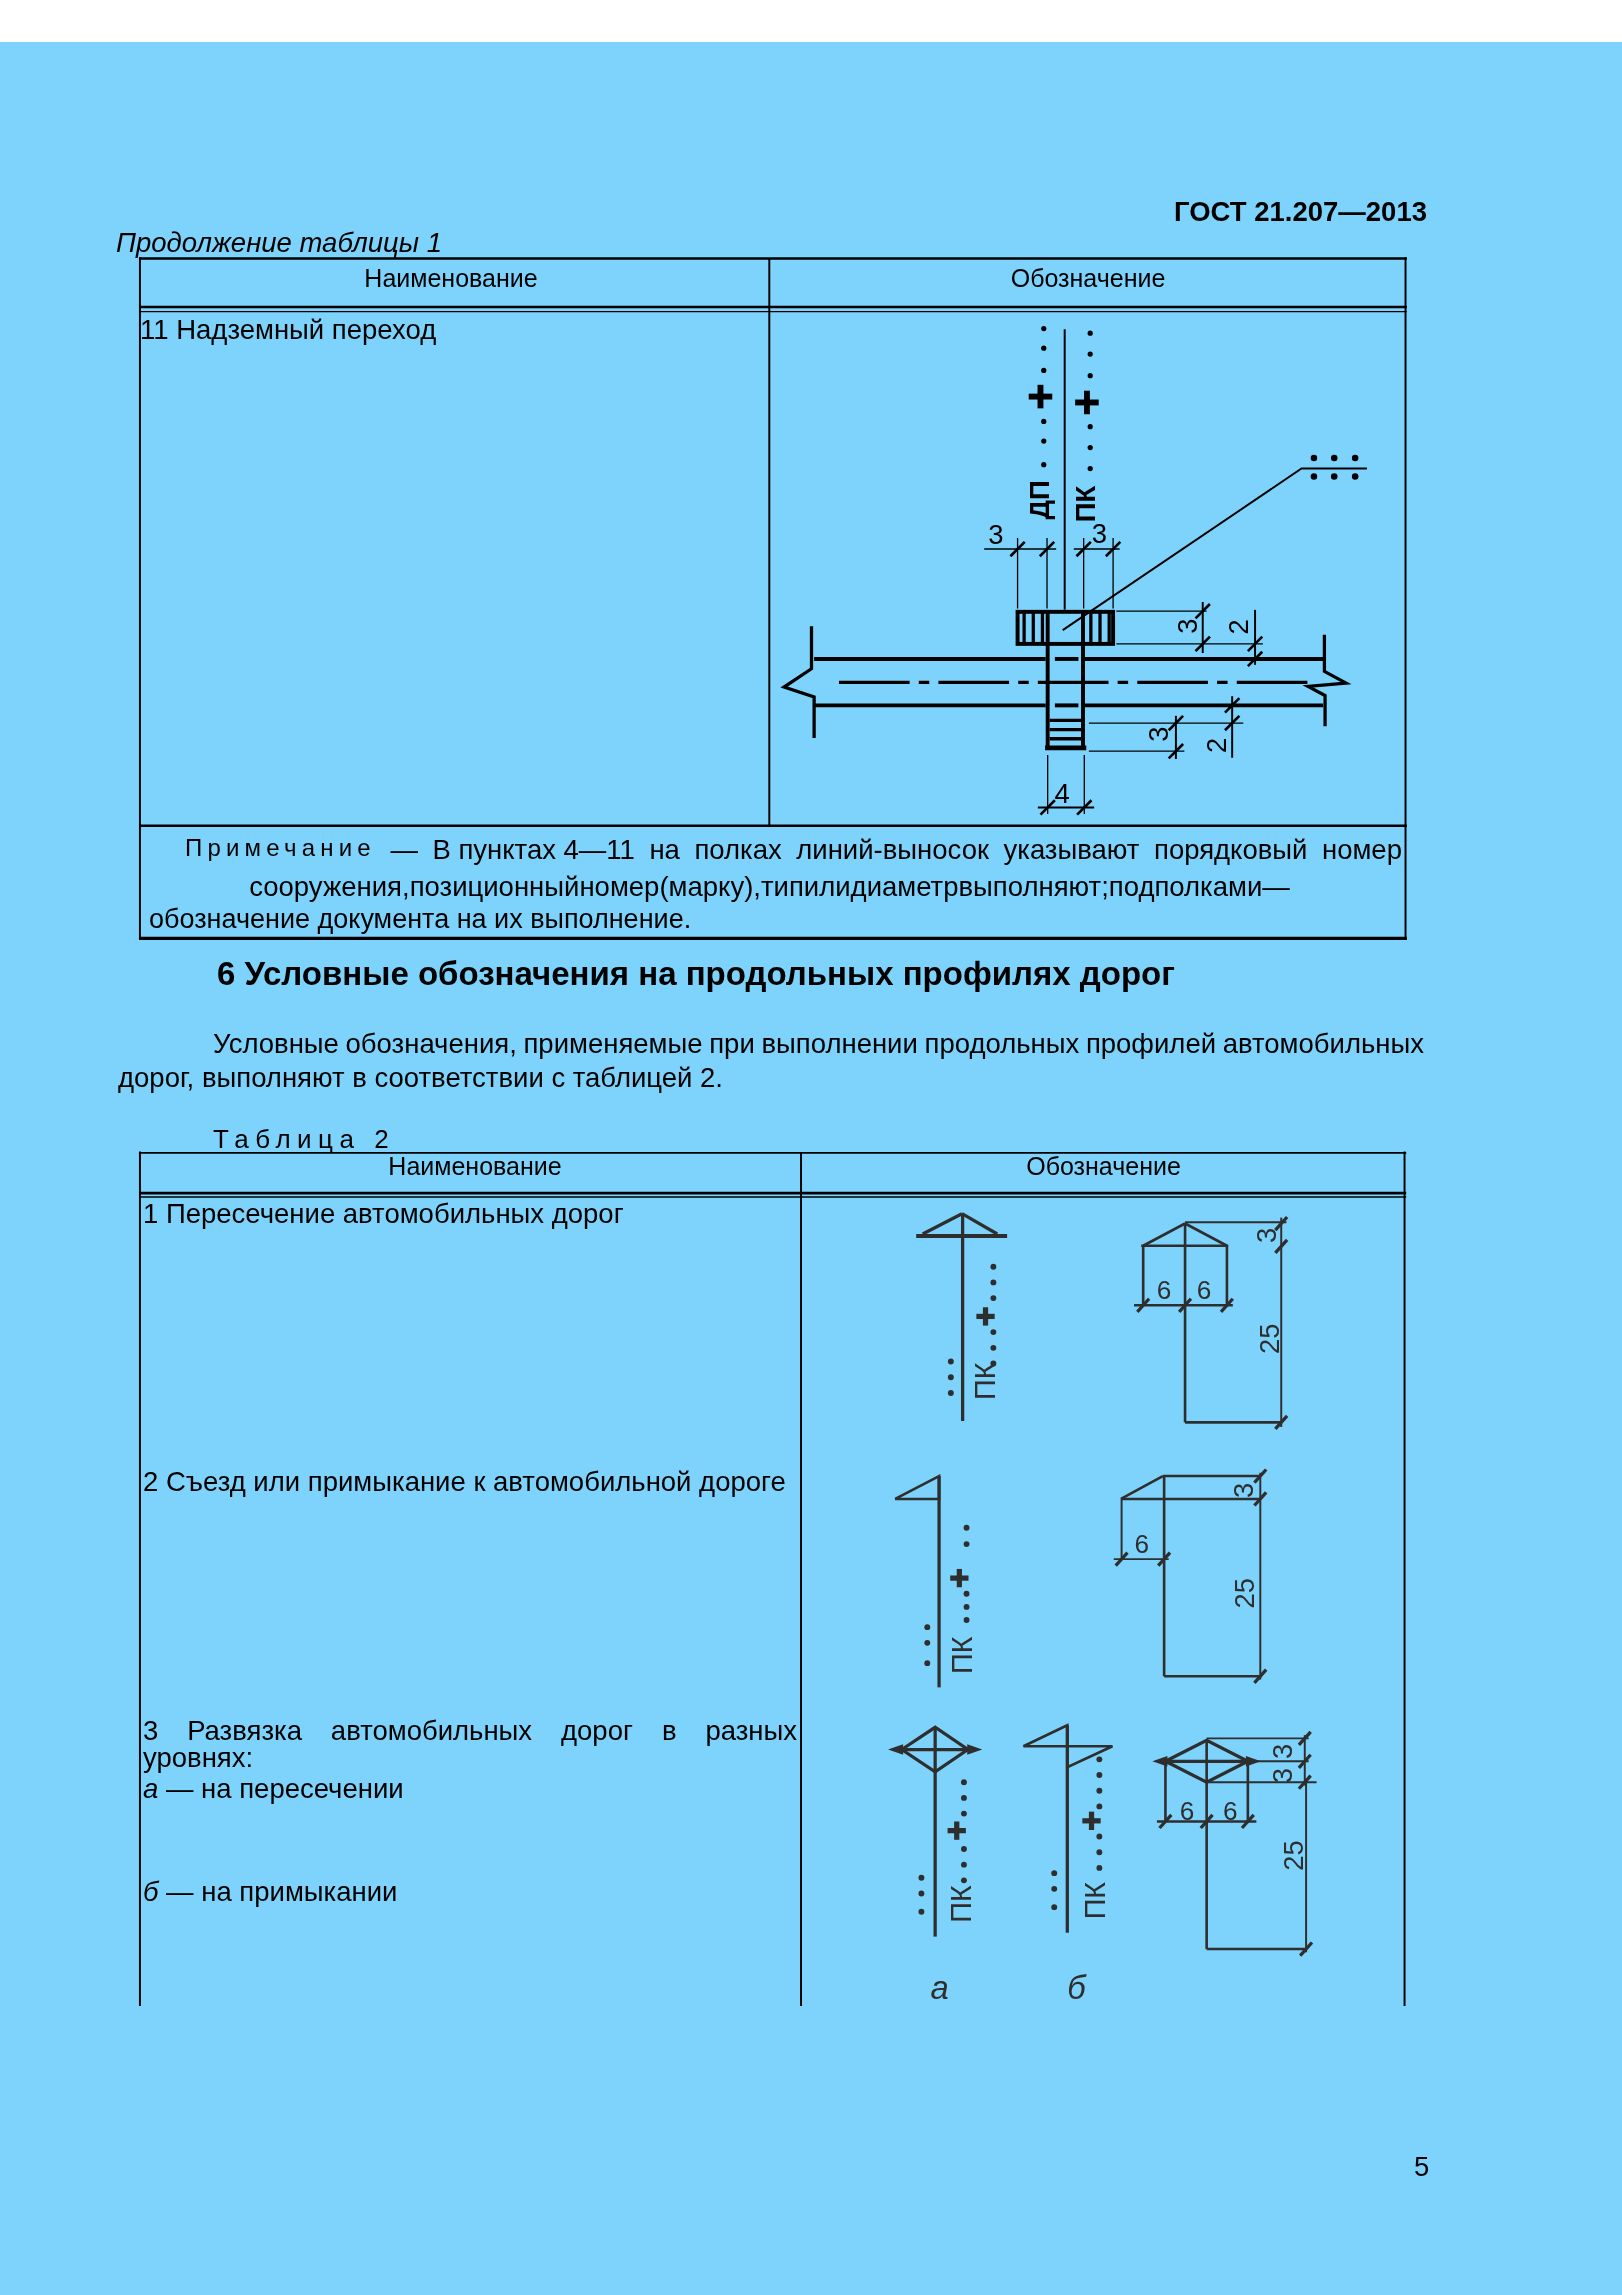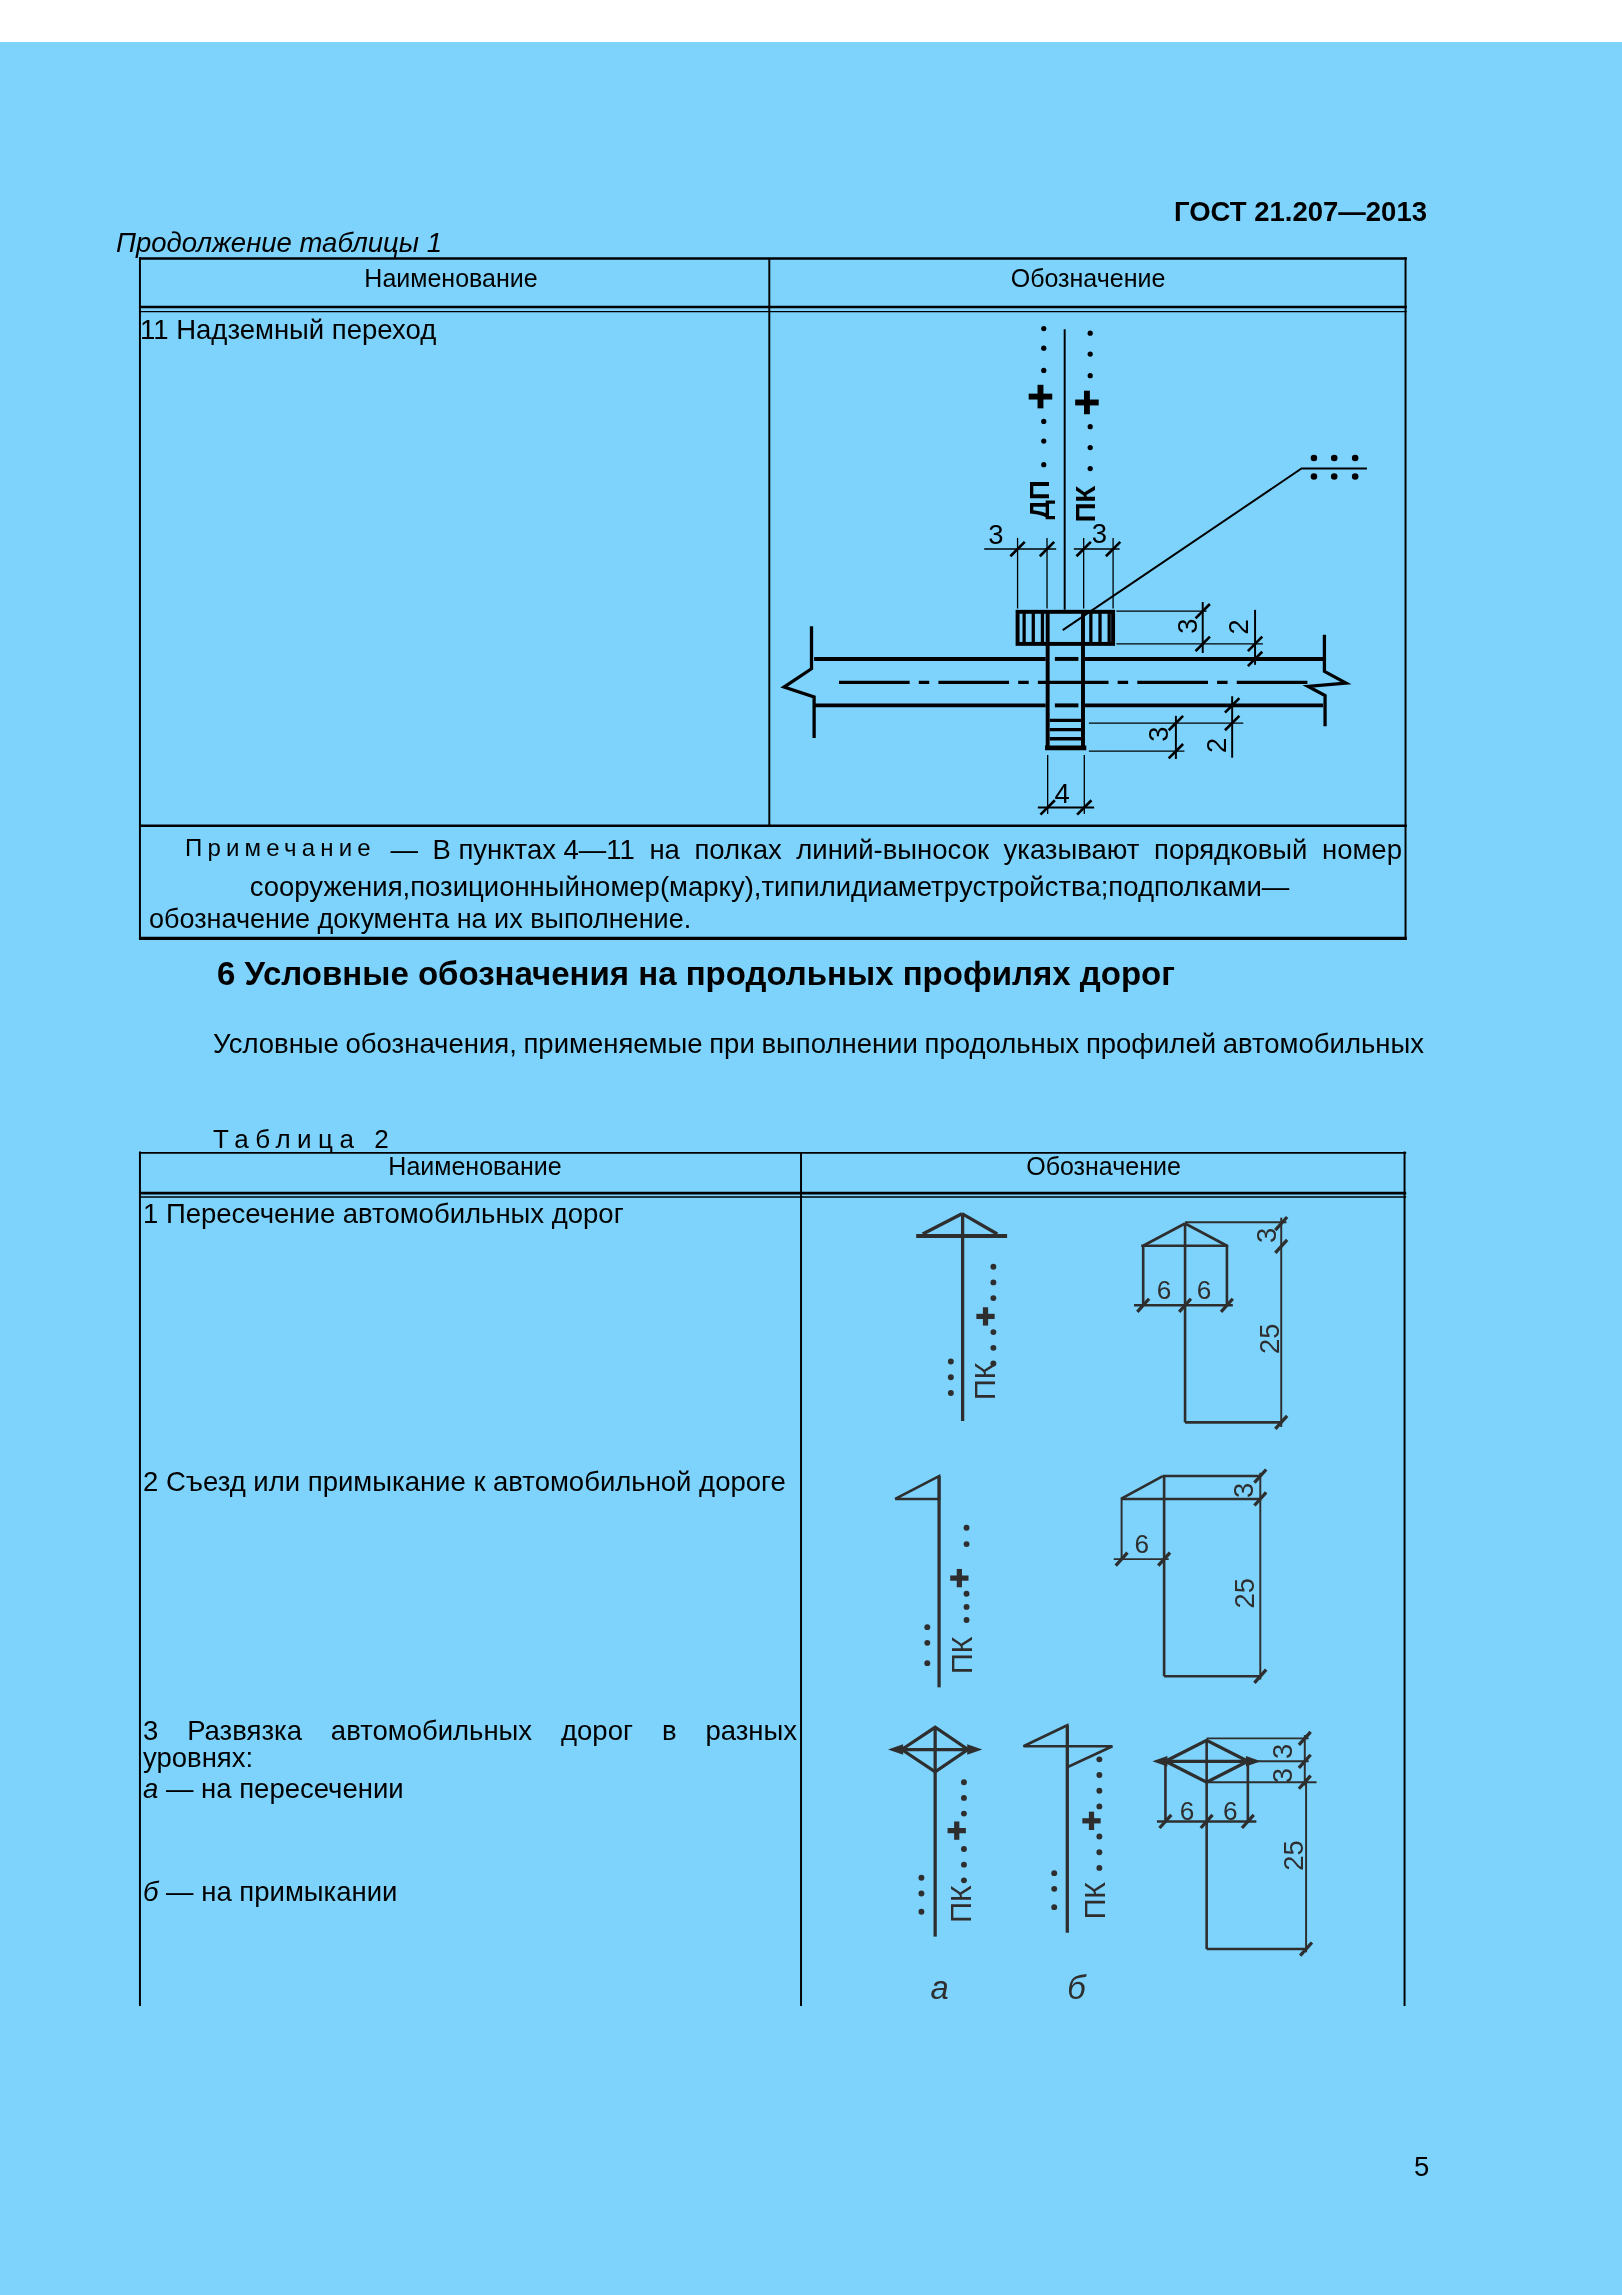--- a/index.html
+++ b/index.html
@@ -37,41 +37,42 @@
 </div>
 
 <div class="jline" style="left:149px;top:831px;width:1241px;font-size:27.5px;justify-content:center;">
 <span>сооружения,</span>
       <span>позиционный</span>
       <span>номер</span>
       <span>(марку),</span>
       <span>тип</span>
       <span>или</span>
       <span>диаметр</span>
-      <span>устройства;</span>
+      <span>выполняют;</span>
       <span>под</span>
       <span>полками</span>
       <span>—</span>
 </div>
 
 <div class="t" style="left:149px;top:864px;font-size:27px;">обозначение документа на их выполнение.</div>
 
 <div class="t" style="left:217px;top:915px;font-size:33px;font-weight:bold;">6 Условные обозначения на продольных профилях дорог</div>
 
 <div class="jline" style="left:213px;top:988px;width:1211px;font-size:27.5px;">
 <span>Условные</span>
       <span>обозначения,</span>
       <span>применяемые</span>
       <span>при</span>
       <span>выполнении</span>
       <span>продольных</span>
       <span>профилей</span>
       <span>автомобильных</span>
 </div>
 
+<div class="t" style="left:118px;top:1022px;font-size:27.5px;">дорог, выполняют в соответствии с таблицей 2.</div>
 
 <div class="t" style="left:213px;top:1084px;font-size:26px;letter-spacing:6.5px;">Таблица 2</div>
 
 <div class="t" style="left:144px;top:1112px;width:662px;font-size:25px;text-align:center;">Наименование</div>
 
 <div class="t" style="left:801px;top:1112px;width:605px;font-size:25px;text-align:center;">Обозначение</div>
 
 <div class="t" style="left:143px;top:1158px;font-size:27.5px;">1 Пересечение автомобильных дорог</div>
 
 <div class="t" style="left:143px;top:1426px;font-size:27.5px;">2 Съезд или примыкание к автомобильной дороге</div>

